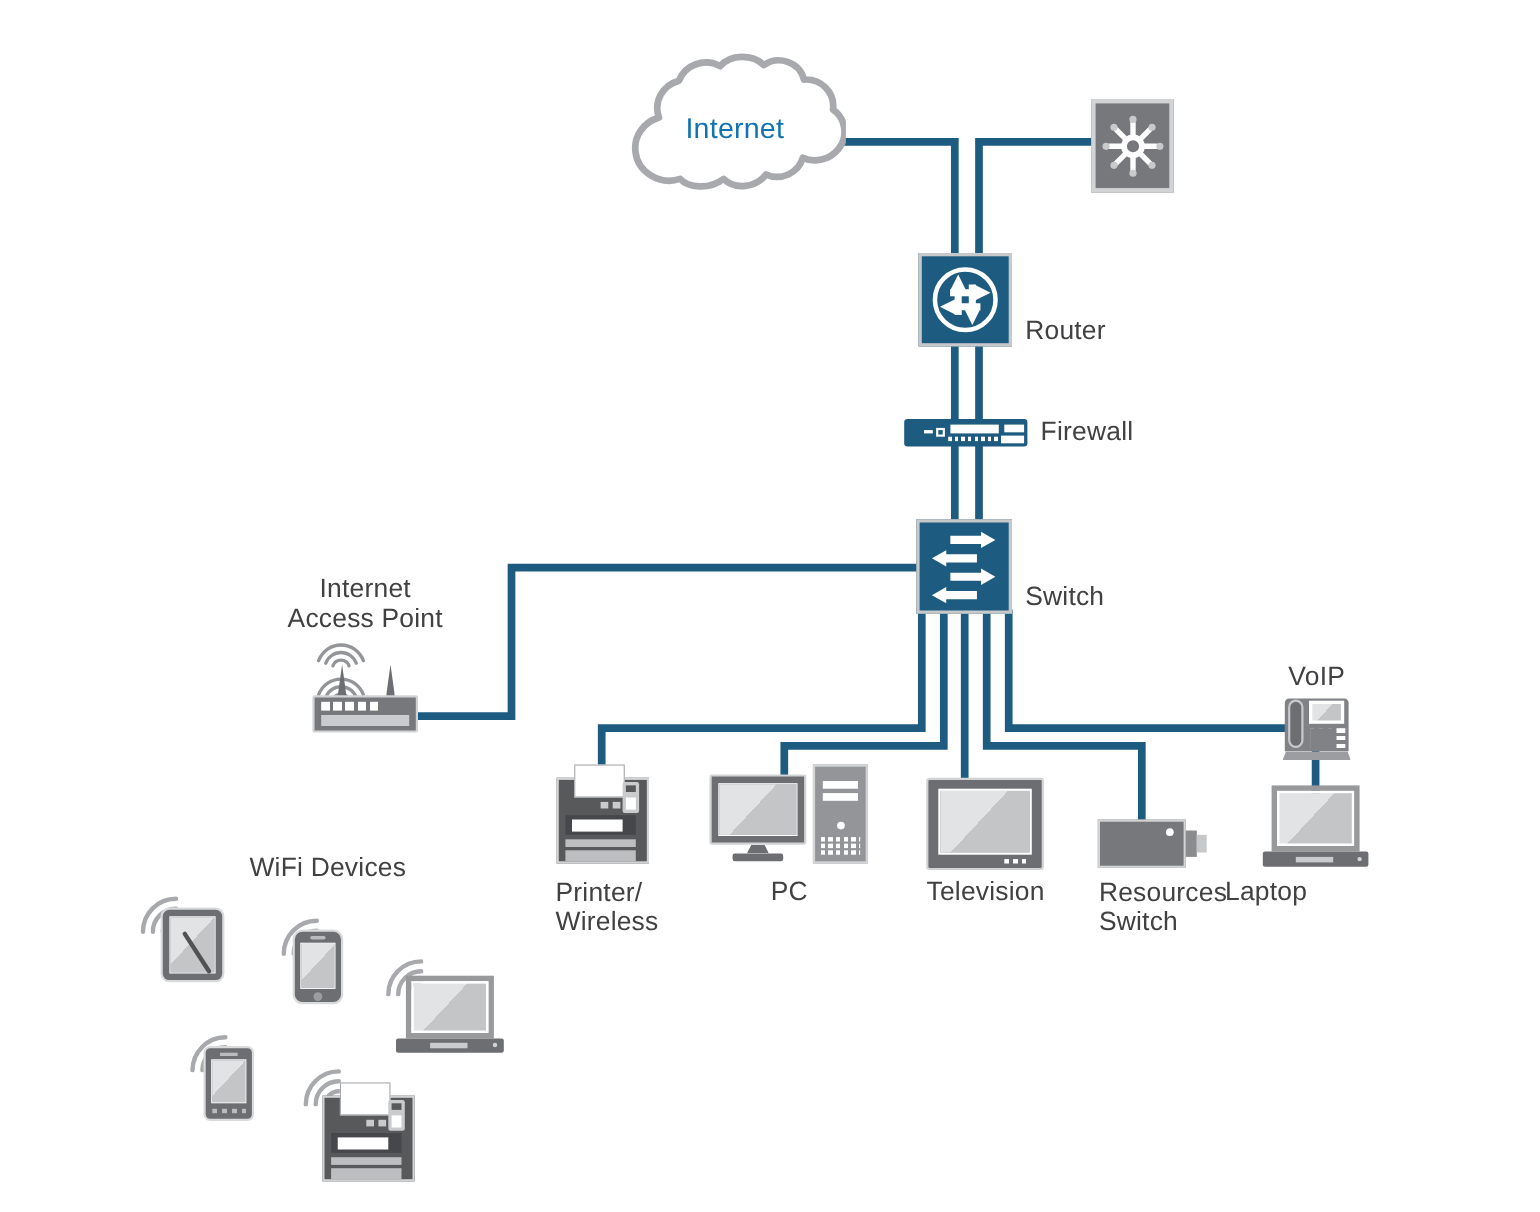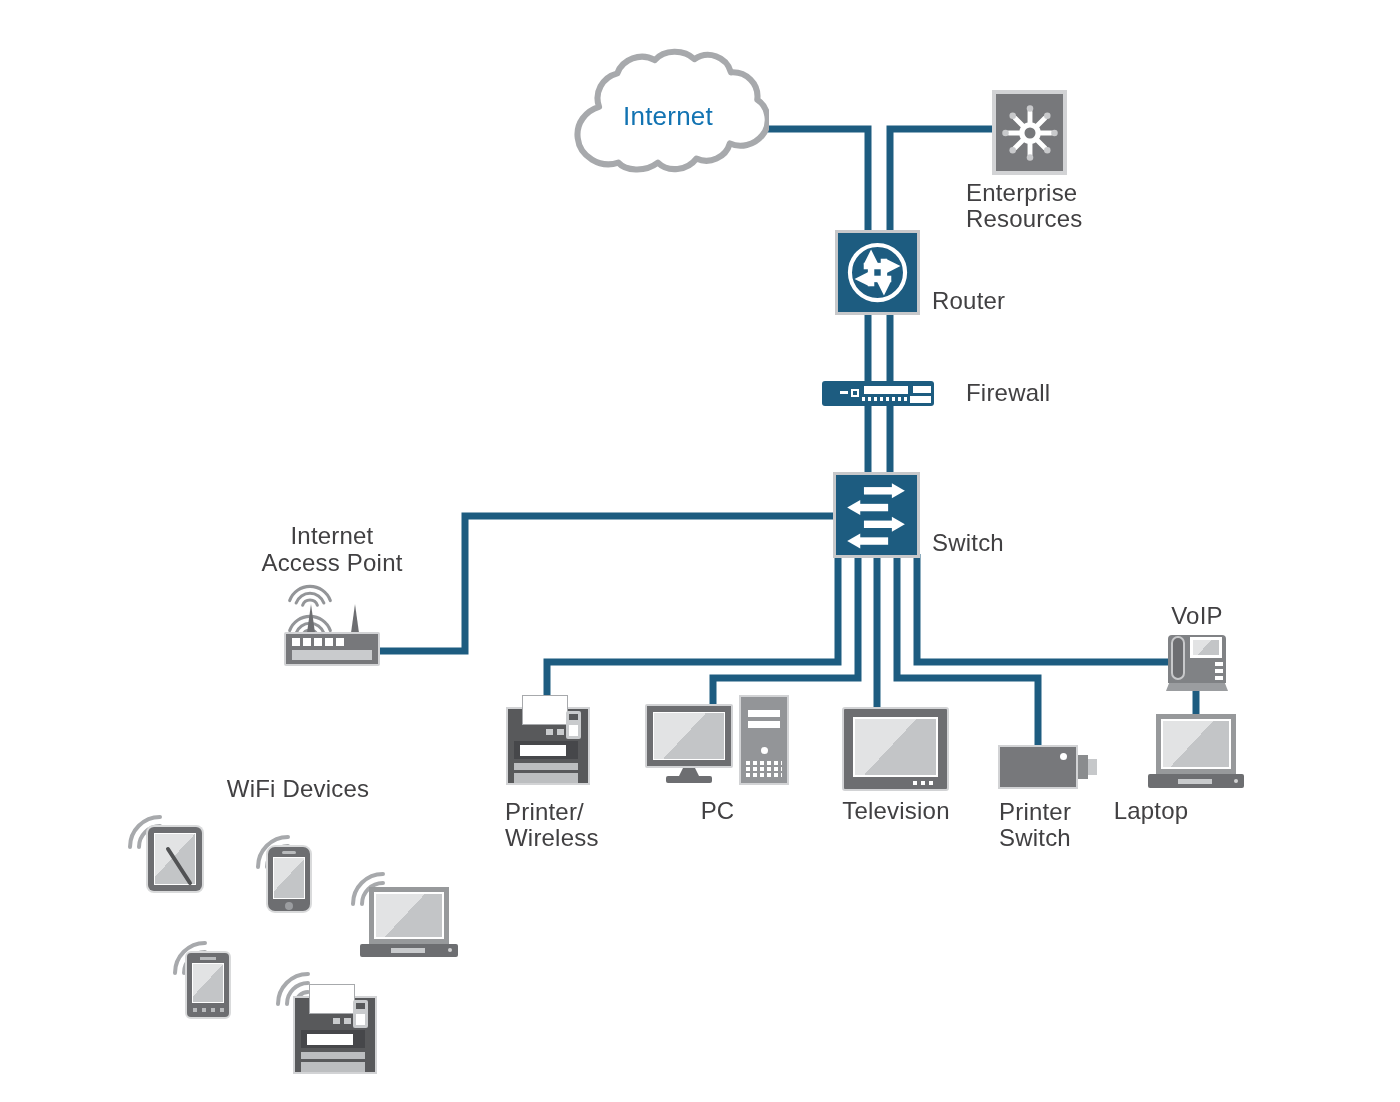--- a/index.html
+++ b/index.html
@@ -92,24 +92,20 @@
         <circle cx="38" cy="8" r="4"></circle>
           <circle cx="16.8" cy="16.8" r="4"></circle>
         <circle cx="8" cy="38" r="4"></circle>
           <circle cx="16.8" cy="59.2" r="4"></circle>
         <circle cx="38" cy="68" r="4"></circle>
           <circle cx="59.2" cy="59.2" r="4"></circle>
       </g>
       <circle cx="38" cy="38" r="10" fill="none" stroke="#ffffff" stroke-width="6.5"></circle>
     </svg>
   </div>
-  <div class="lbl" style="left:966px;top:161px;width:160px;">
-    <div>Enterprise</div>
-    <div>Resources</div>
-  </div>
 
   <div class="node bluebox" style="left:835px;top:211px;width:85px;height:85px;">
     <svg width="79" height="79" viewBox="0 0 86 86">
       <circle cx="43" cy="43" r="30" fill="none" stroke="#ffffff" stroke-width="4.5"></circle>
       <g stroke="#ffffff" stroke-width="7">
         <line x1="36" y1="58" x2="36" y2="32"></line>
         <line x1="28" y1="36" x2="54" y2="36"></line>
         <line x1="50" y1="28" x2="50" y2="54"></line>
         <line x1="58" y1="50" x2="32" y2="50"></line>
       </g>
@@ -124,21 +120,21 @@
   <div class="lbl" style="left:932px;top:269px;text-align:right;">Router</div>
 
   <div class="node fw" style="left:822px;top:362px;width:112px;height:25px;">
     <div style="left:18px;top:10px;width:8px;height:3px;"></div>
     <div style="left:29px;top:8px;width:8px;height:8px;background:transparent;border:2px solid #fff;box-sizing:border-box;"></div>
     <div style="left:42px;top:5px;width:44px;height:8px;"></div>
     <div style="left:40px;top:16px;width:48px;height:4px;background:repeating-linear-gradient(90deg,#fff 0 3px,transparent 3px 6px);"></div>
     <div style="left:91px;top:5px;width:18px;height:7px;"></div>
     <div style="left:88px;top:15px;width:21px;height:7px;"></div>
   </div>
-  <div class="lbl" style="left:966px;top:361px;">Firewall</div>
+  <div class="lbl" style="left:946px;top:361px;">Firewall</div>
 
   <div class="node bluebox" style="left:833px;top:453px;width:87px;height:86px;">
     <svg width="81" height="80" viewBox="0 0 87 86">
       <g stroke="#ffffff" stroke-width="8">
         <line x1="30" y1="17" x2="62" y2="17"></line>
         <line x1="56" y1="35" x2="24" y2="35"></line>
         <line x1="30" y1="53" x2="62" y2="53"></line>
         <line x1="56" y1="71" x2="24" y2="71"></line>
       </g>
       <g fill="#ffffff">
@@ -243,21 +239,21 @@
   <div class="lbl center" style="left:834px;top:779px;width:124px;">Television</div>
 
   <div class="dev" style="left:998px;top:724px;width:100px;height:48px;">
     <div class="abs" style="left:0;top:2px;width:80px;height:44px;background:#77787b;border:2px solid #d2d3d5;box-sizing:border-box;">
       <div class="abs" style="left:60px;top:6px;width:7px;height:7px;border-radius:50%;background:#fff;"></div>
     </div>
     <div class="abs" style="left:80px;top:12px;width:10px;height:24px;background:#8a8c8e;"></div>
     <div class="abs" style="left:90px;top:16px;width:9px;height:16px;background:#c6c8ca;"></div>
   </div>
   <div class="lbl" style="left:999px;top:780px;">
-    <div>Printer</div>
+    <div>Resources</div>
     <div>Switch</div>
   </div>
 
   <div class="lbl center" style="left:198px;top:757px;width:200px;">WiFi Devices</div>
 
   <svg class="arcs" style="left:118px;top:786px;" width="44" height="44" viewBox="0 0 44 44">
     <path d="M 30 42 A 12 12 0 0 1 42 30"></path>
       <path d="M 21 42 A 21 21 0 0 1 42 21"></path>
       <path d="M 12 42 A 30 30 0 0 1 42 12"></path>
   </svg>

